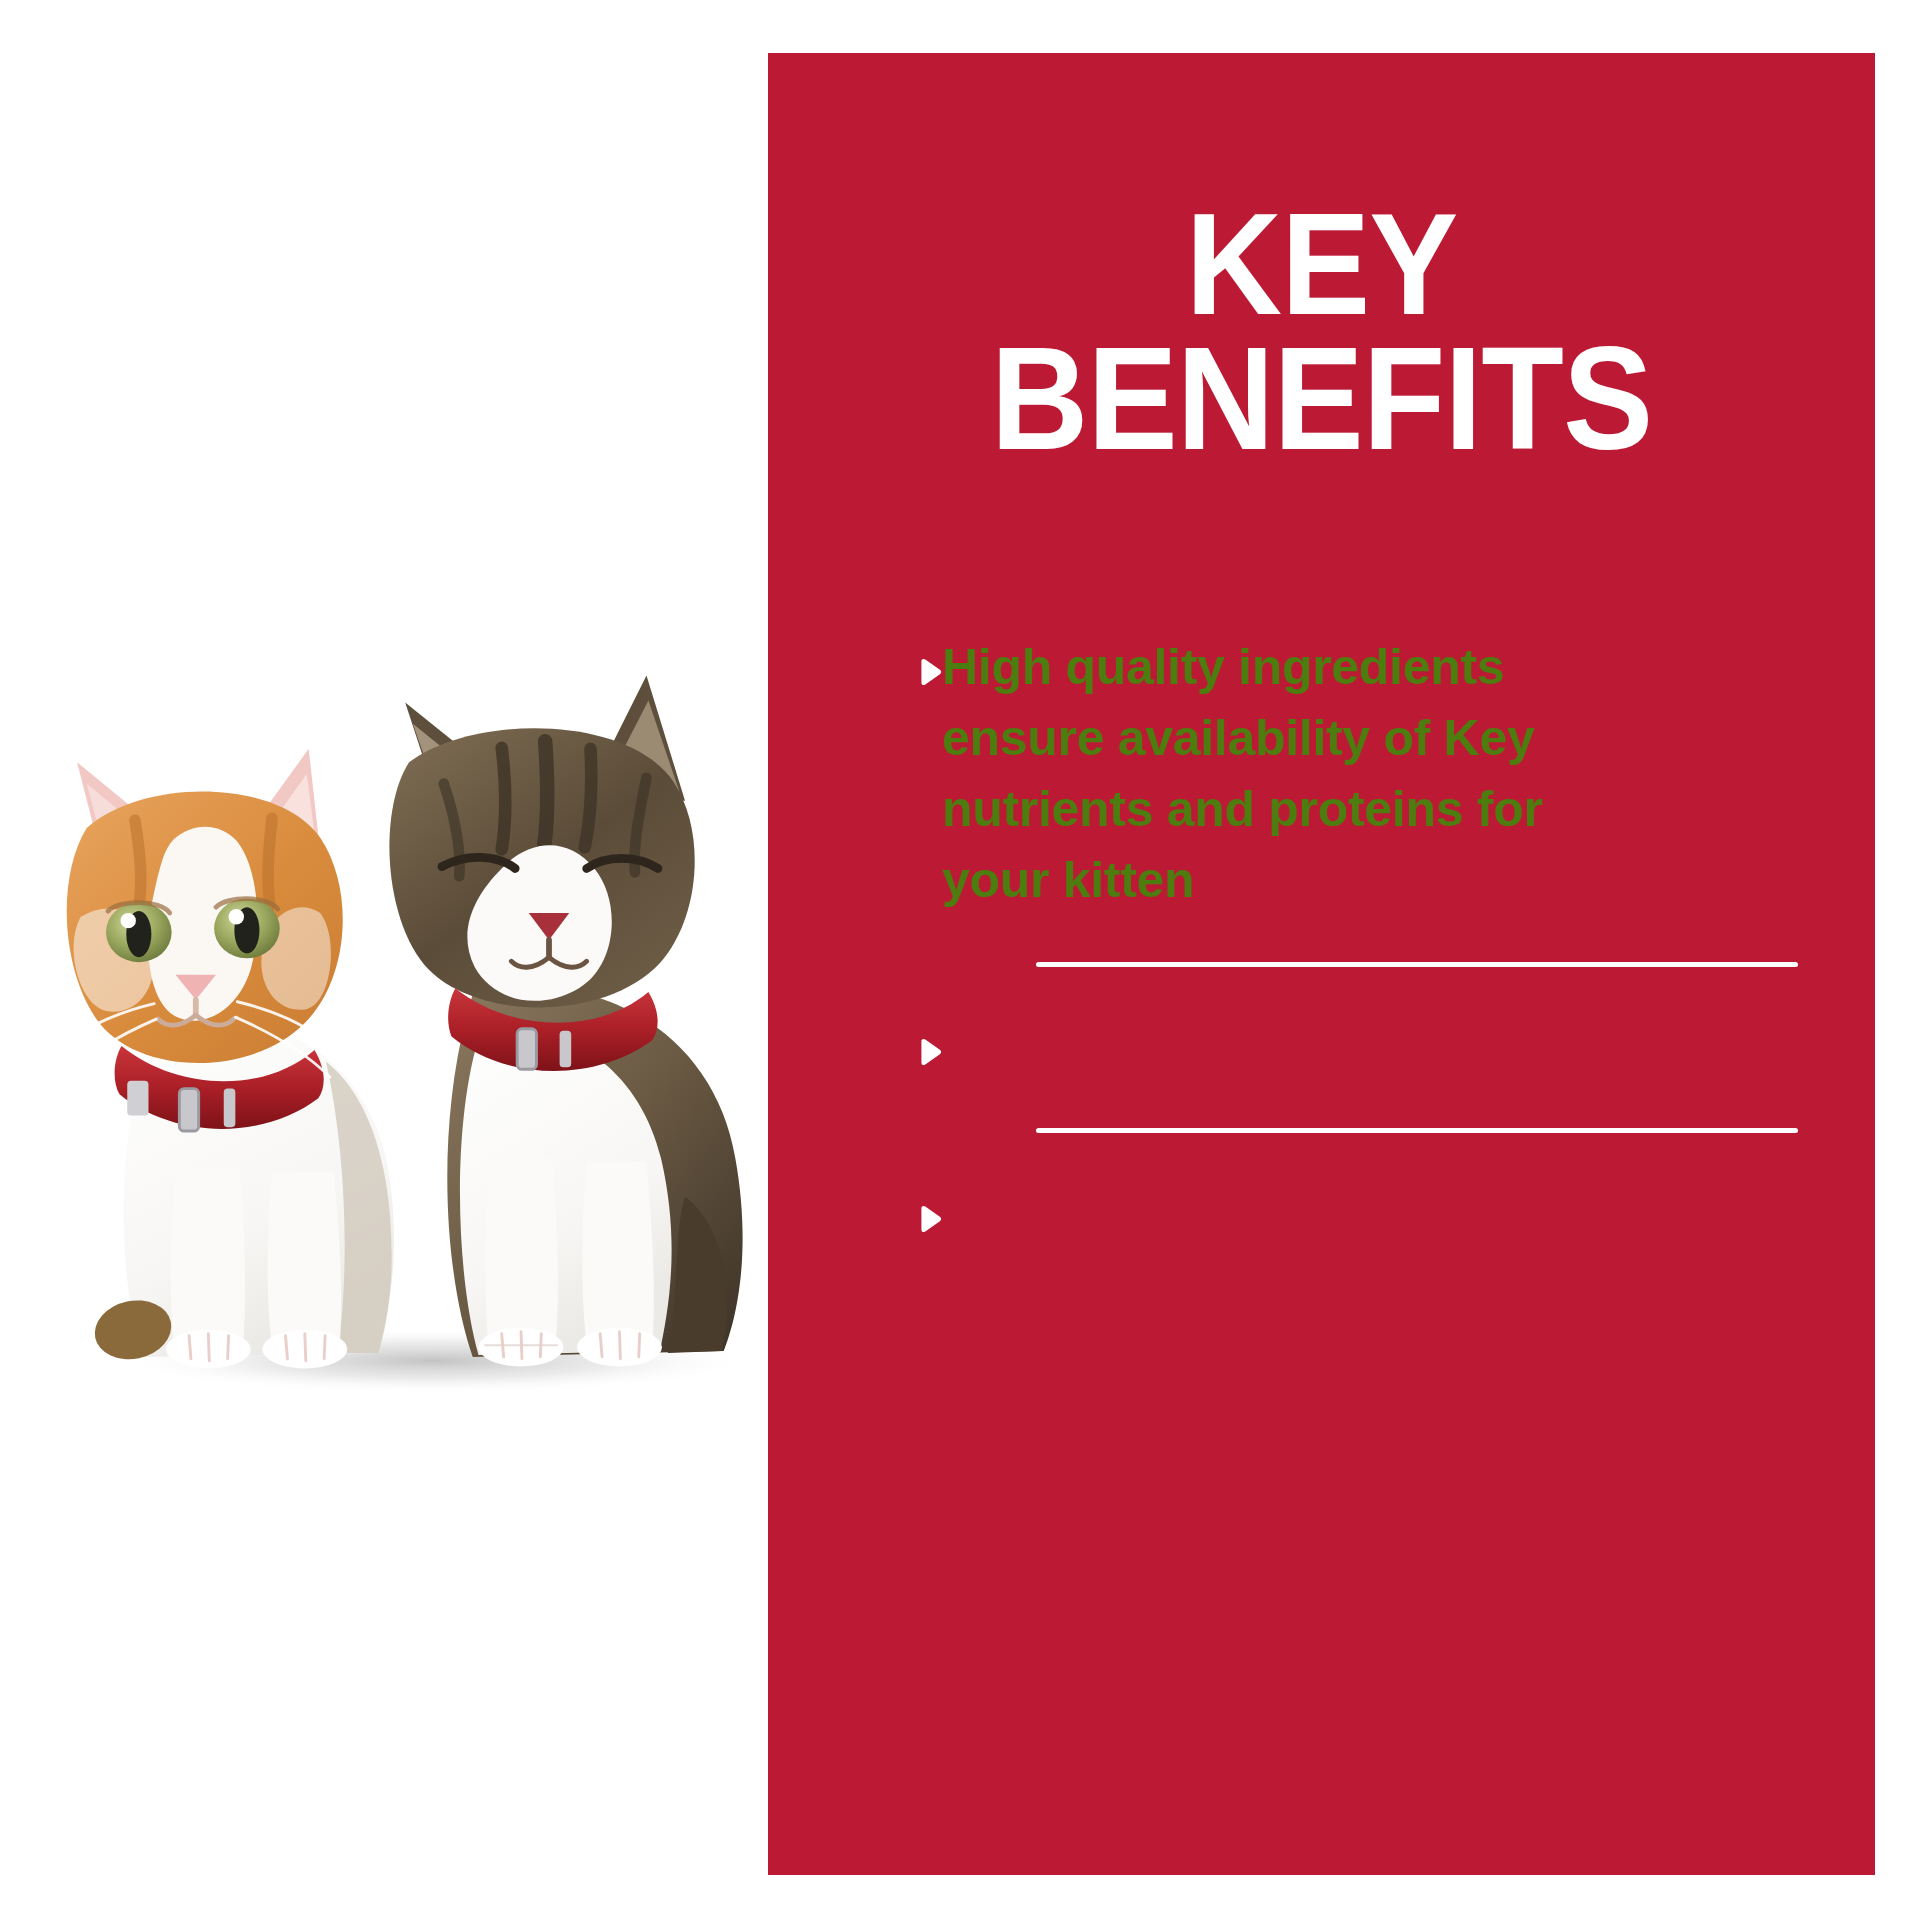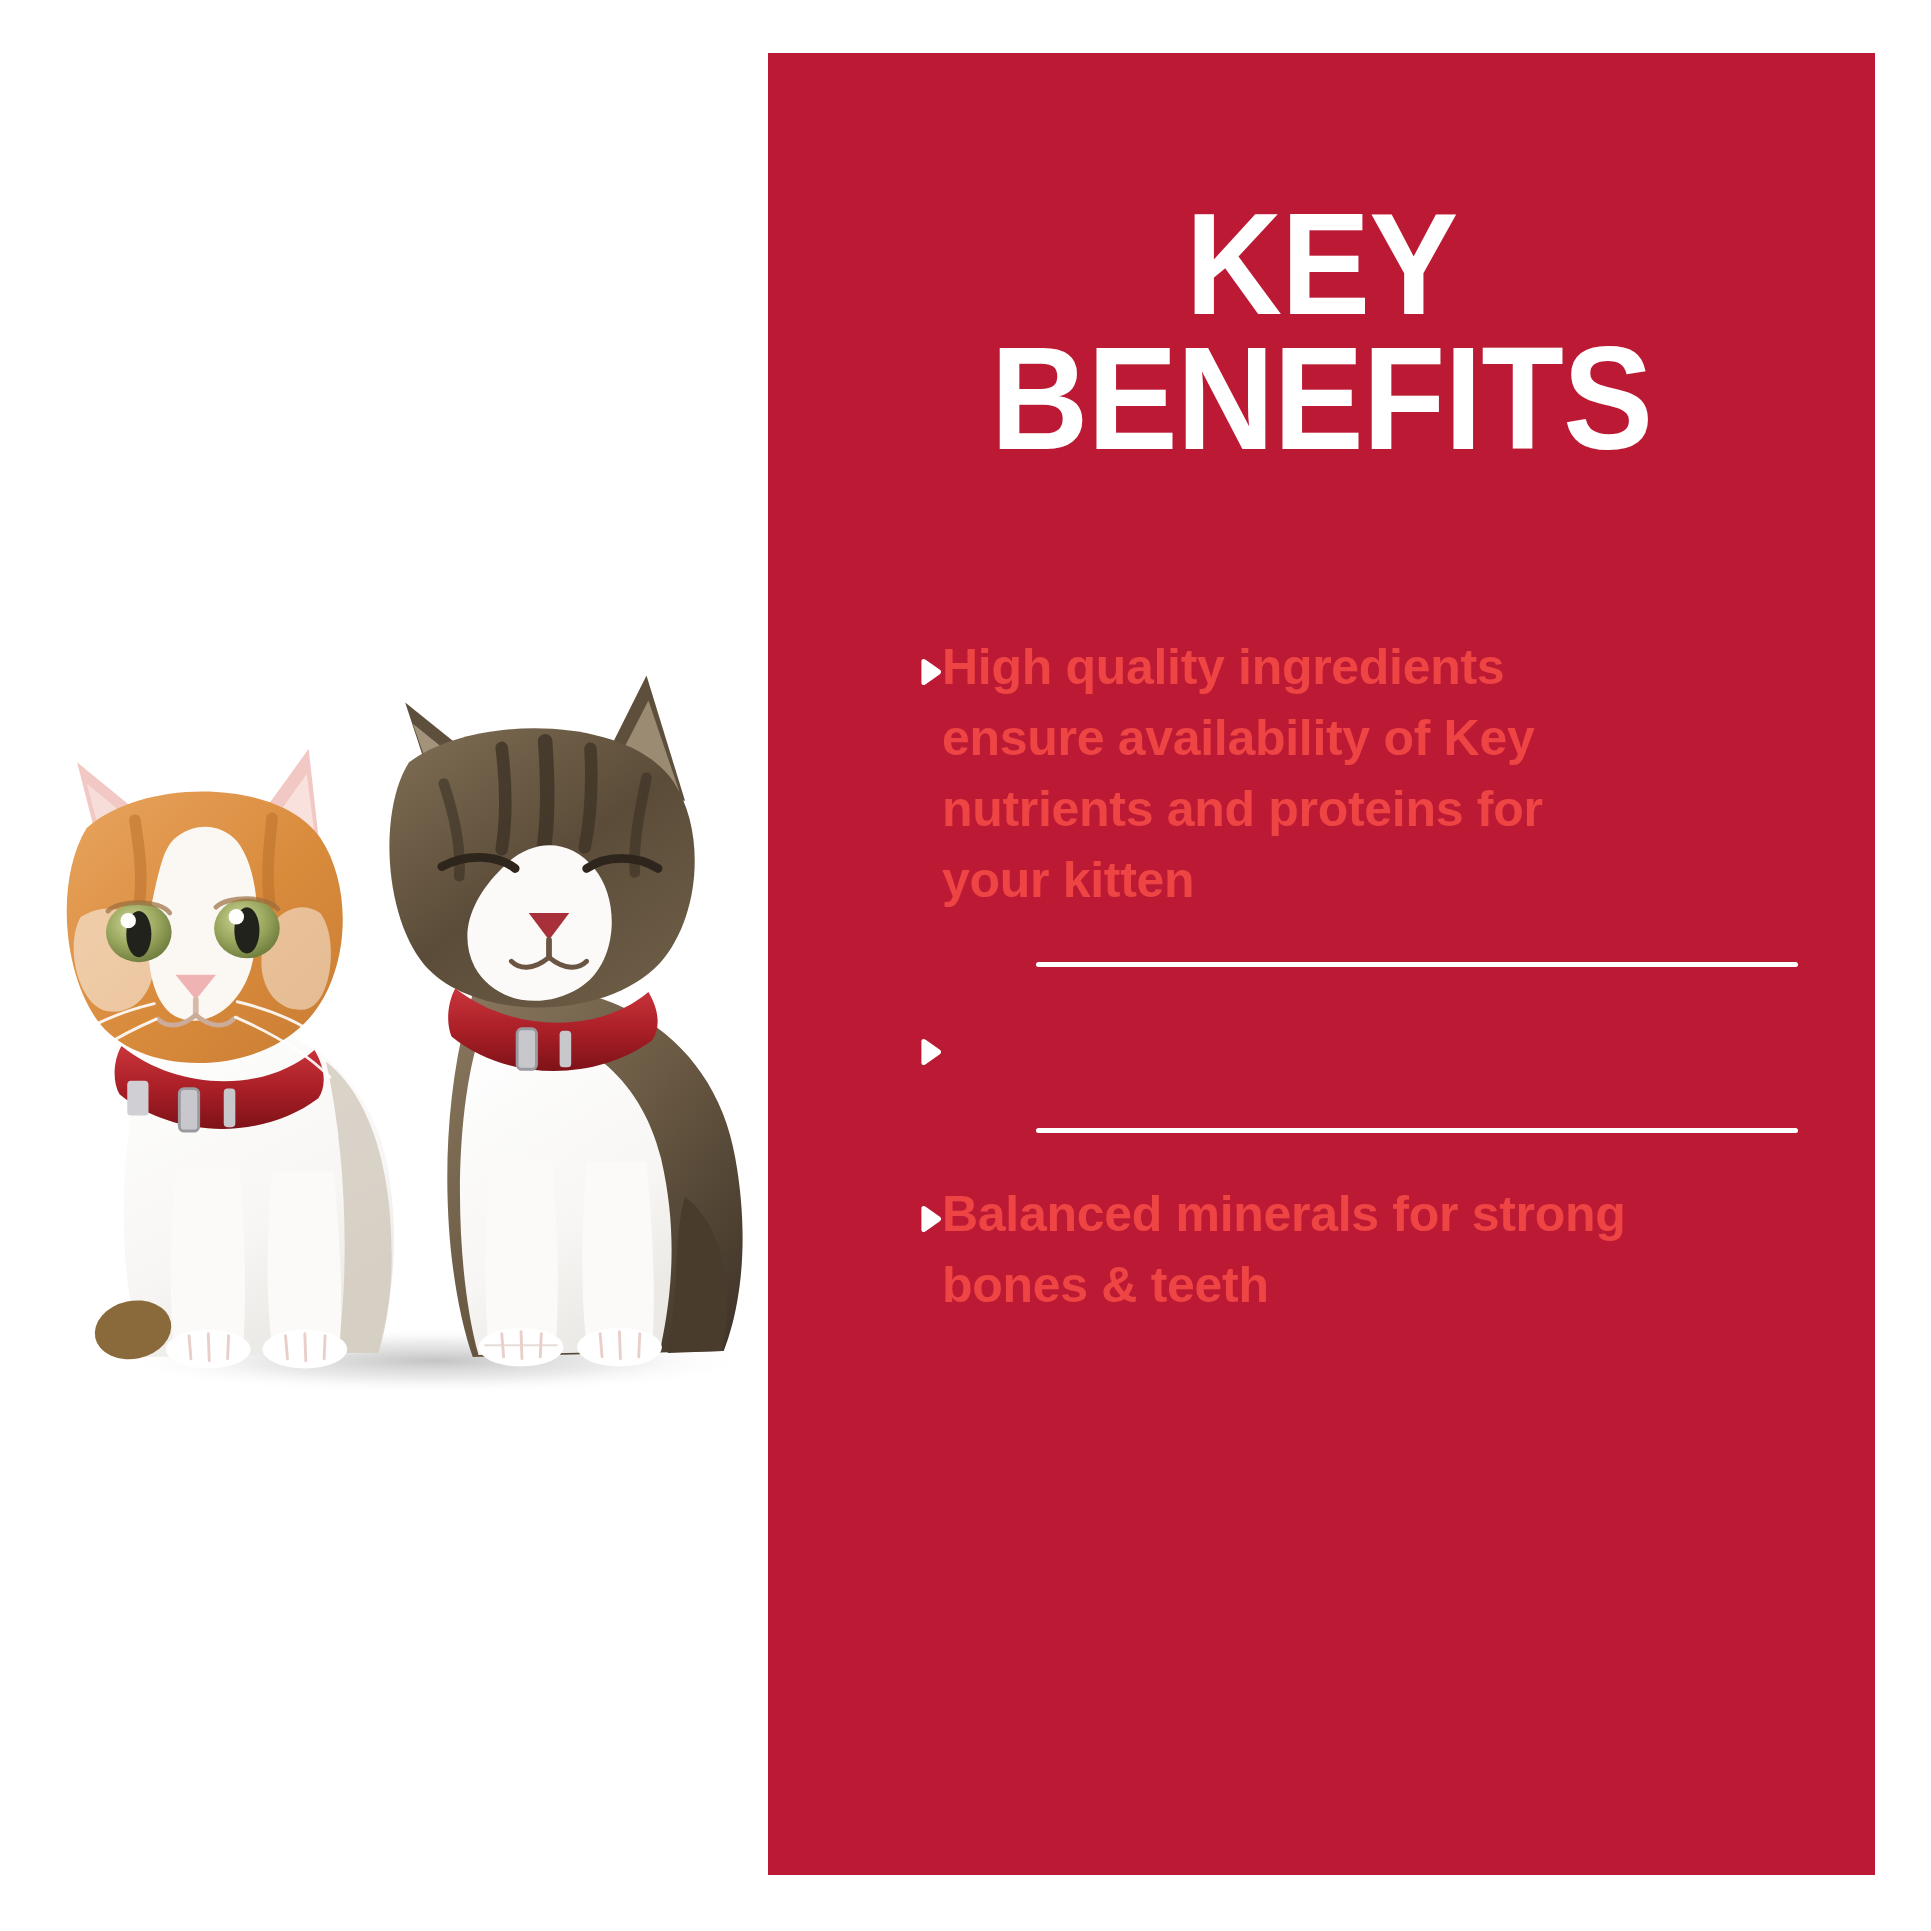--- a/index.html
+++ b/index.html
@@ -55,21 +55,21 @@
     display:flex;
     justify-content:flex-start;
     padding-left:150px;
     box-sizing:border-box;
     padding-top:9.7px;
   }
   .tri{
     width:54px;height:60px;display:block;
   }
   .benefit-text{
-    color:#ef4444;
+    color:#4d7c0f;
     font-family:"Liberation Sans", sans-serif;
     font-weight:700;
     font-size:50px;
     line-height:1.42;
     letter-spacing:-0.3px;
     max-width:714px;
     padding-right:9.7px;
   }
   .divider{
     height:4.8px;
@@ -283,19 +283,18 @@
     </div>
 
     <div class="divider"></div>
 
     <div class="benefit">
       <div class="bullet-col">
         <svg class="tri" viewBox="0 0 56 62">
           <path d="M8 6 C8 1 13 -1 17 2 L51 26 C55 29 55 33 51 36 L17 60 C13 63 8 61 8 56 Z" fill="#ffffff"></path>
         </svg>
       </div>
-      <div class="benefit-text">Balanced minerals for strong bones &amp; teeth</div>
     </div>
 
   </div>
 
 </div>
 
 
 </body></html>

